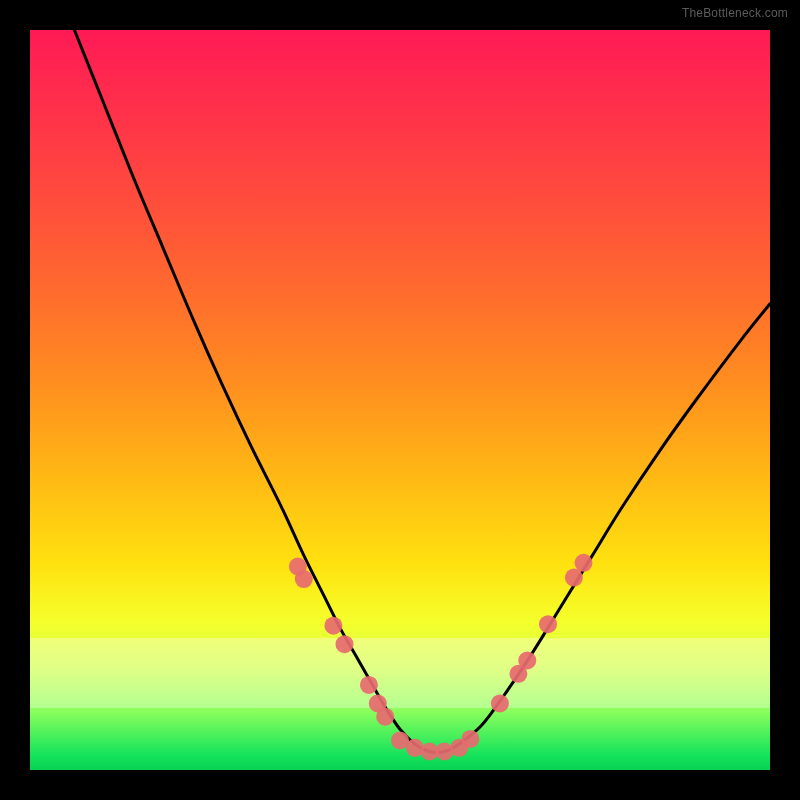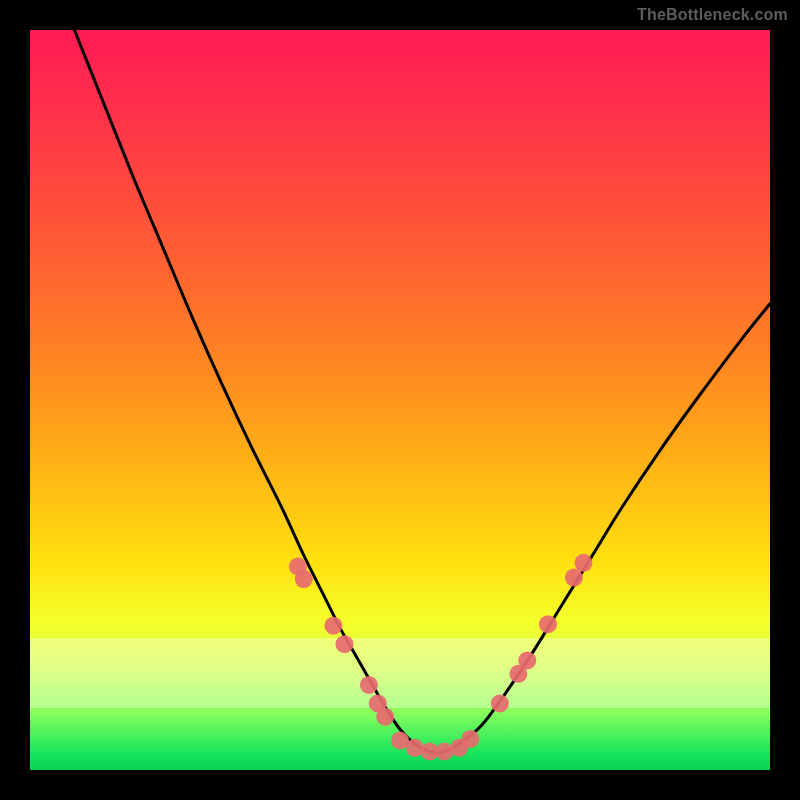--- a/index.html
+++ b/index.html
@@ -55,22 +55,22 @@
     top: 0;
     width: 100%;
     height: 100%;
     pointer-events: none;
   }
   .watermark {
     position: absolute;
     top: 6px;
     right: 12px;
     color: #5c5c5c;
-    font-size: 16px;
-    font-weight: 700;
+    font-size: 12px;
+    font-weight: 400;
     letter-spacing: 0.2px;
     user-select: none;
   }
 </style>
 </head>
 <body>
 
 <div class="frame">
   <div class="watermark">TheBottleneck.com</div>
 

